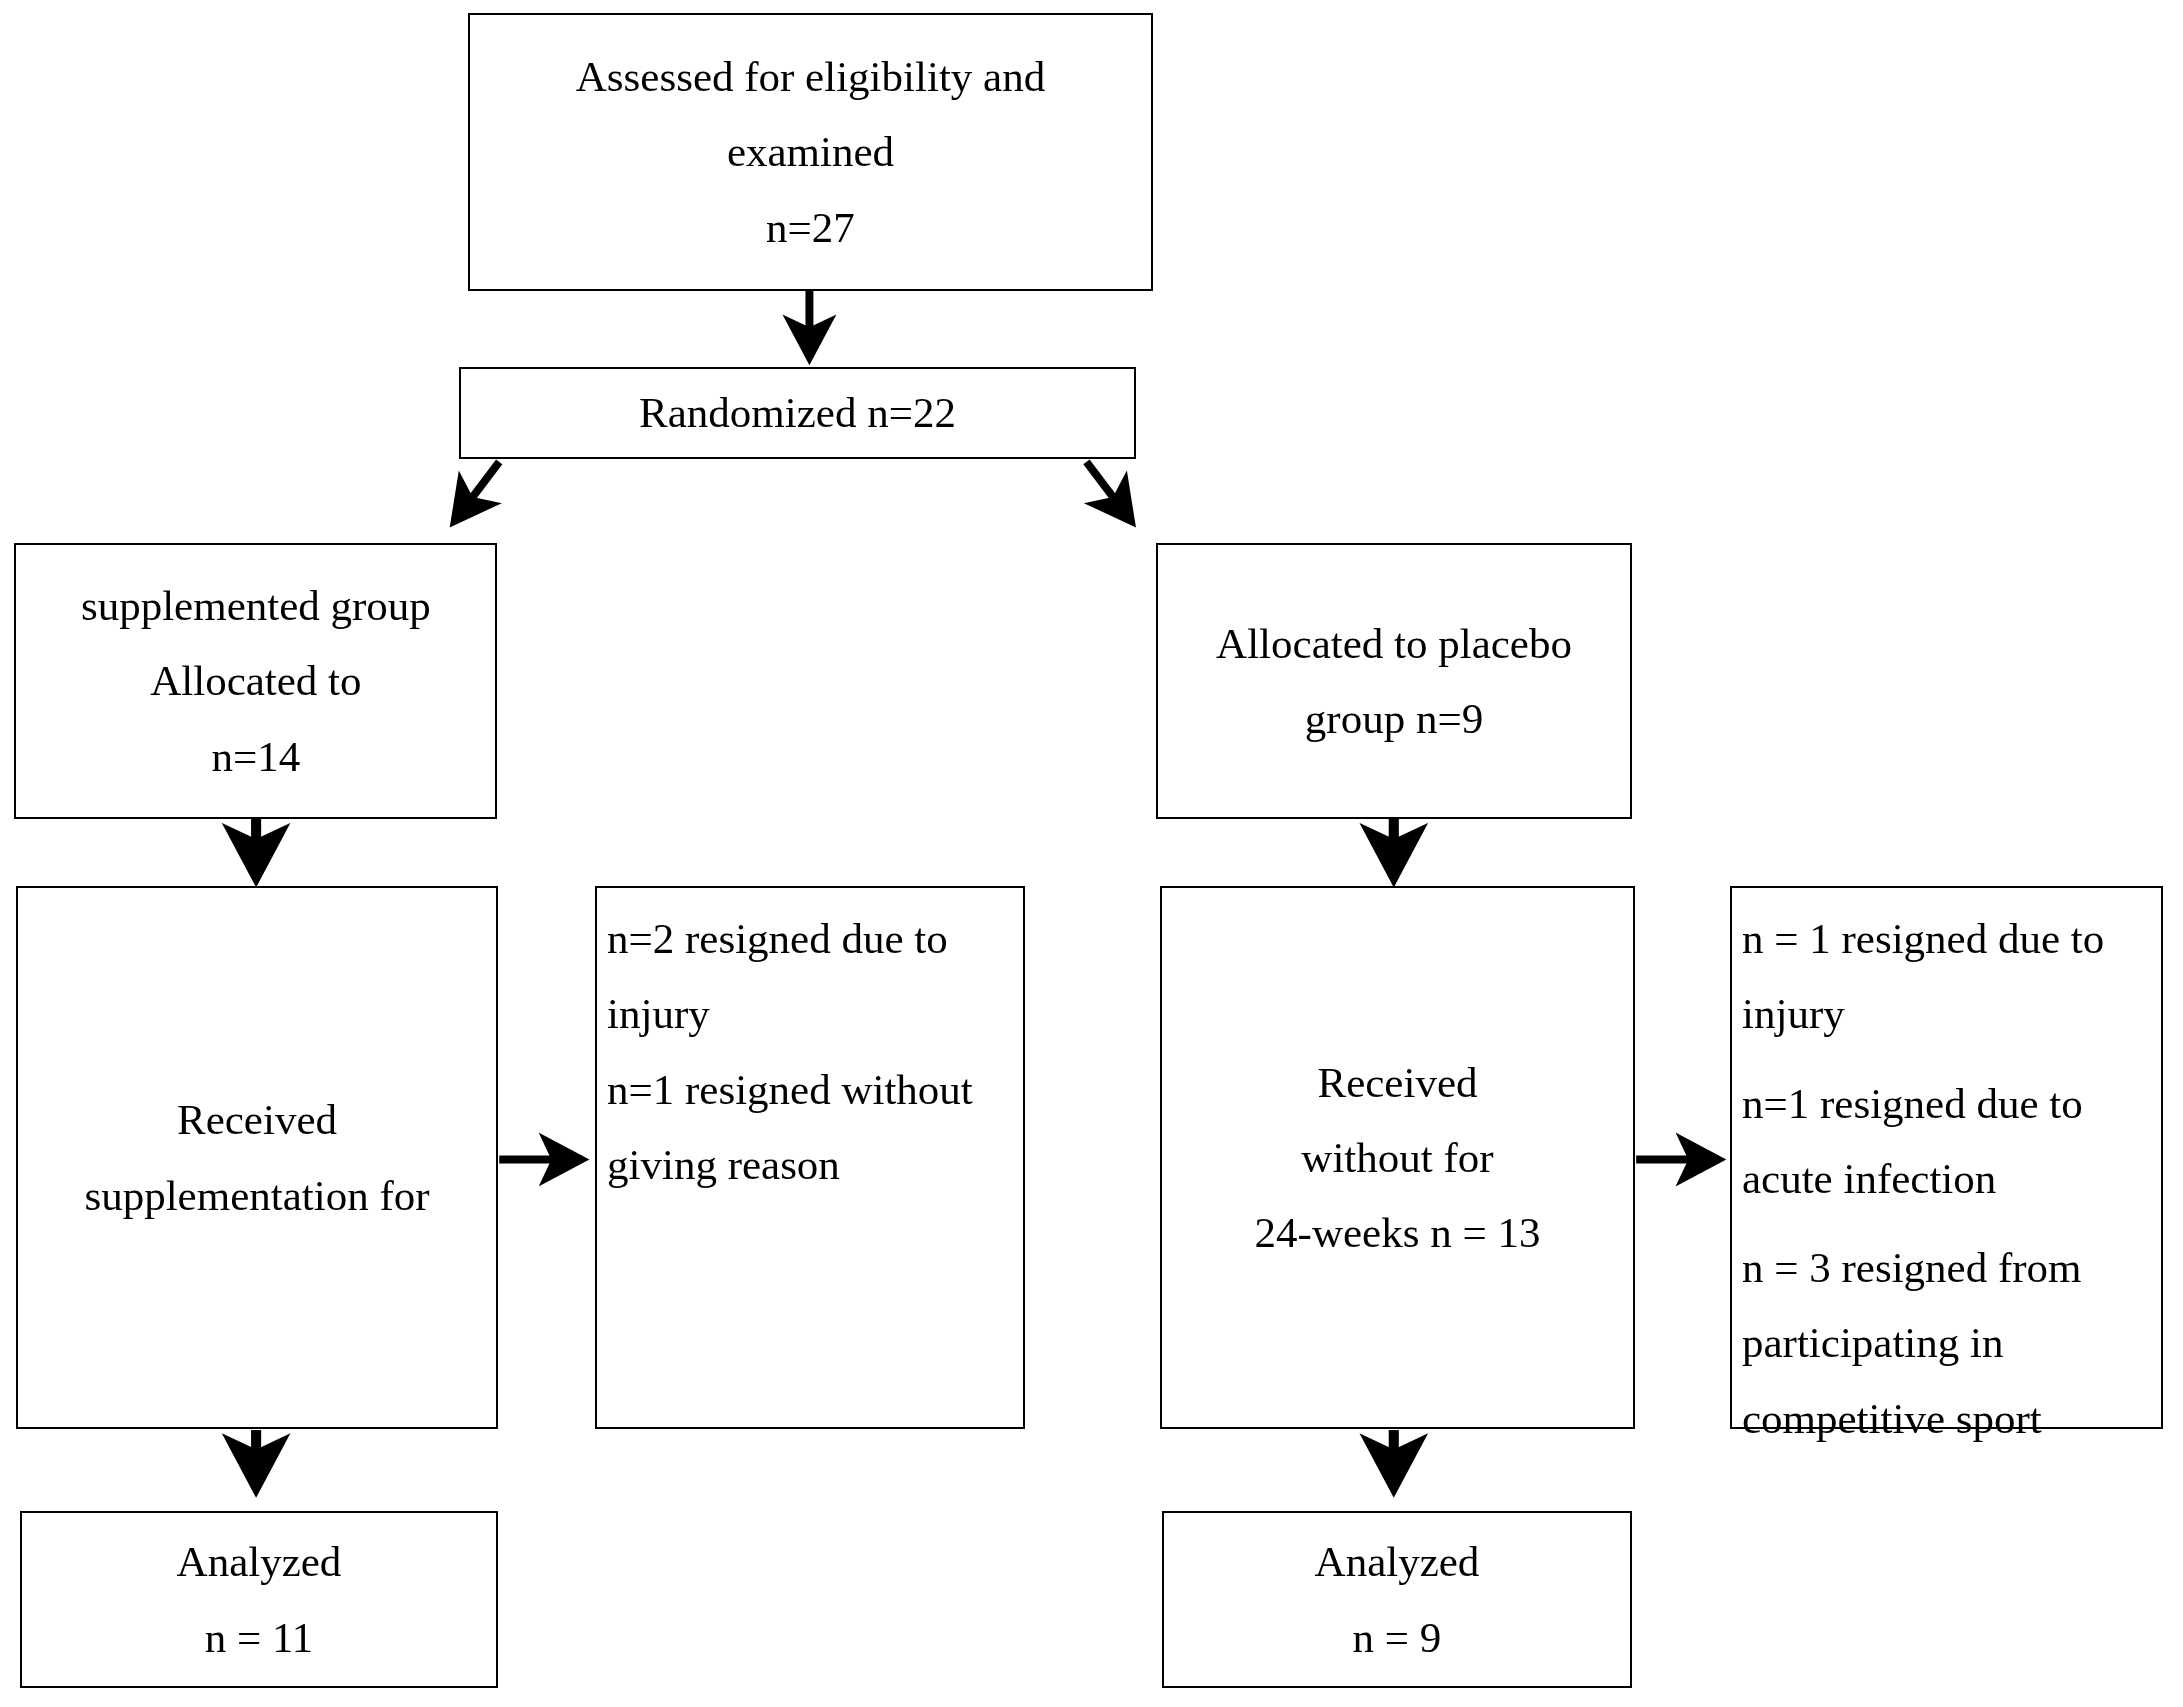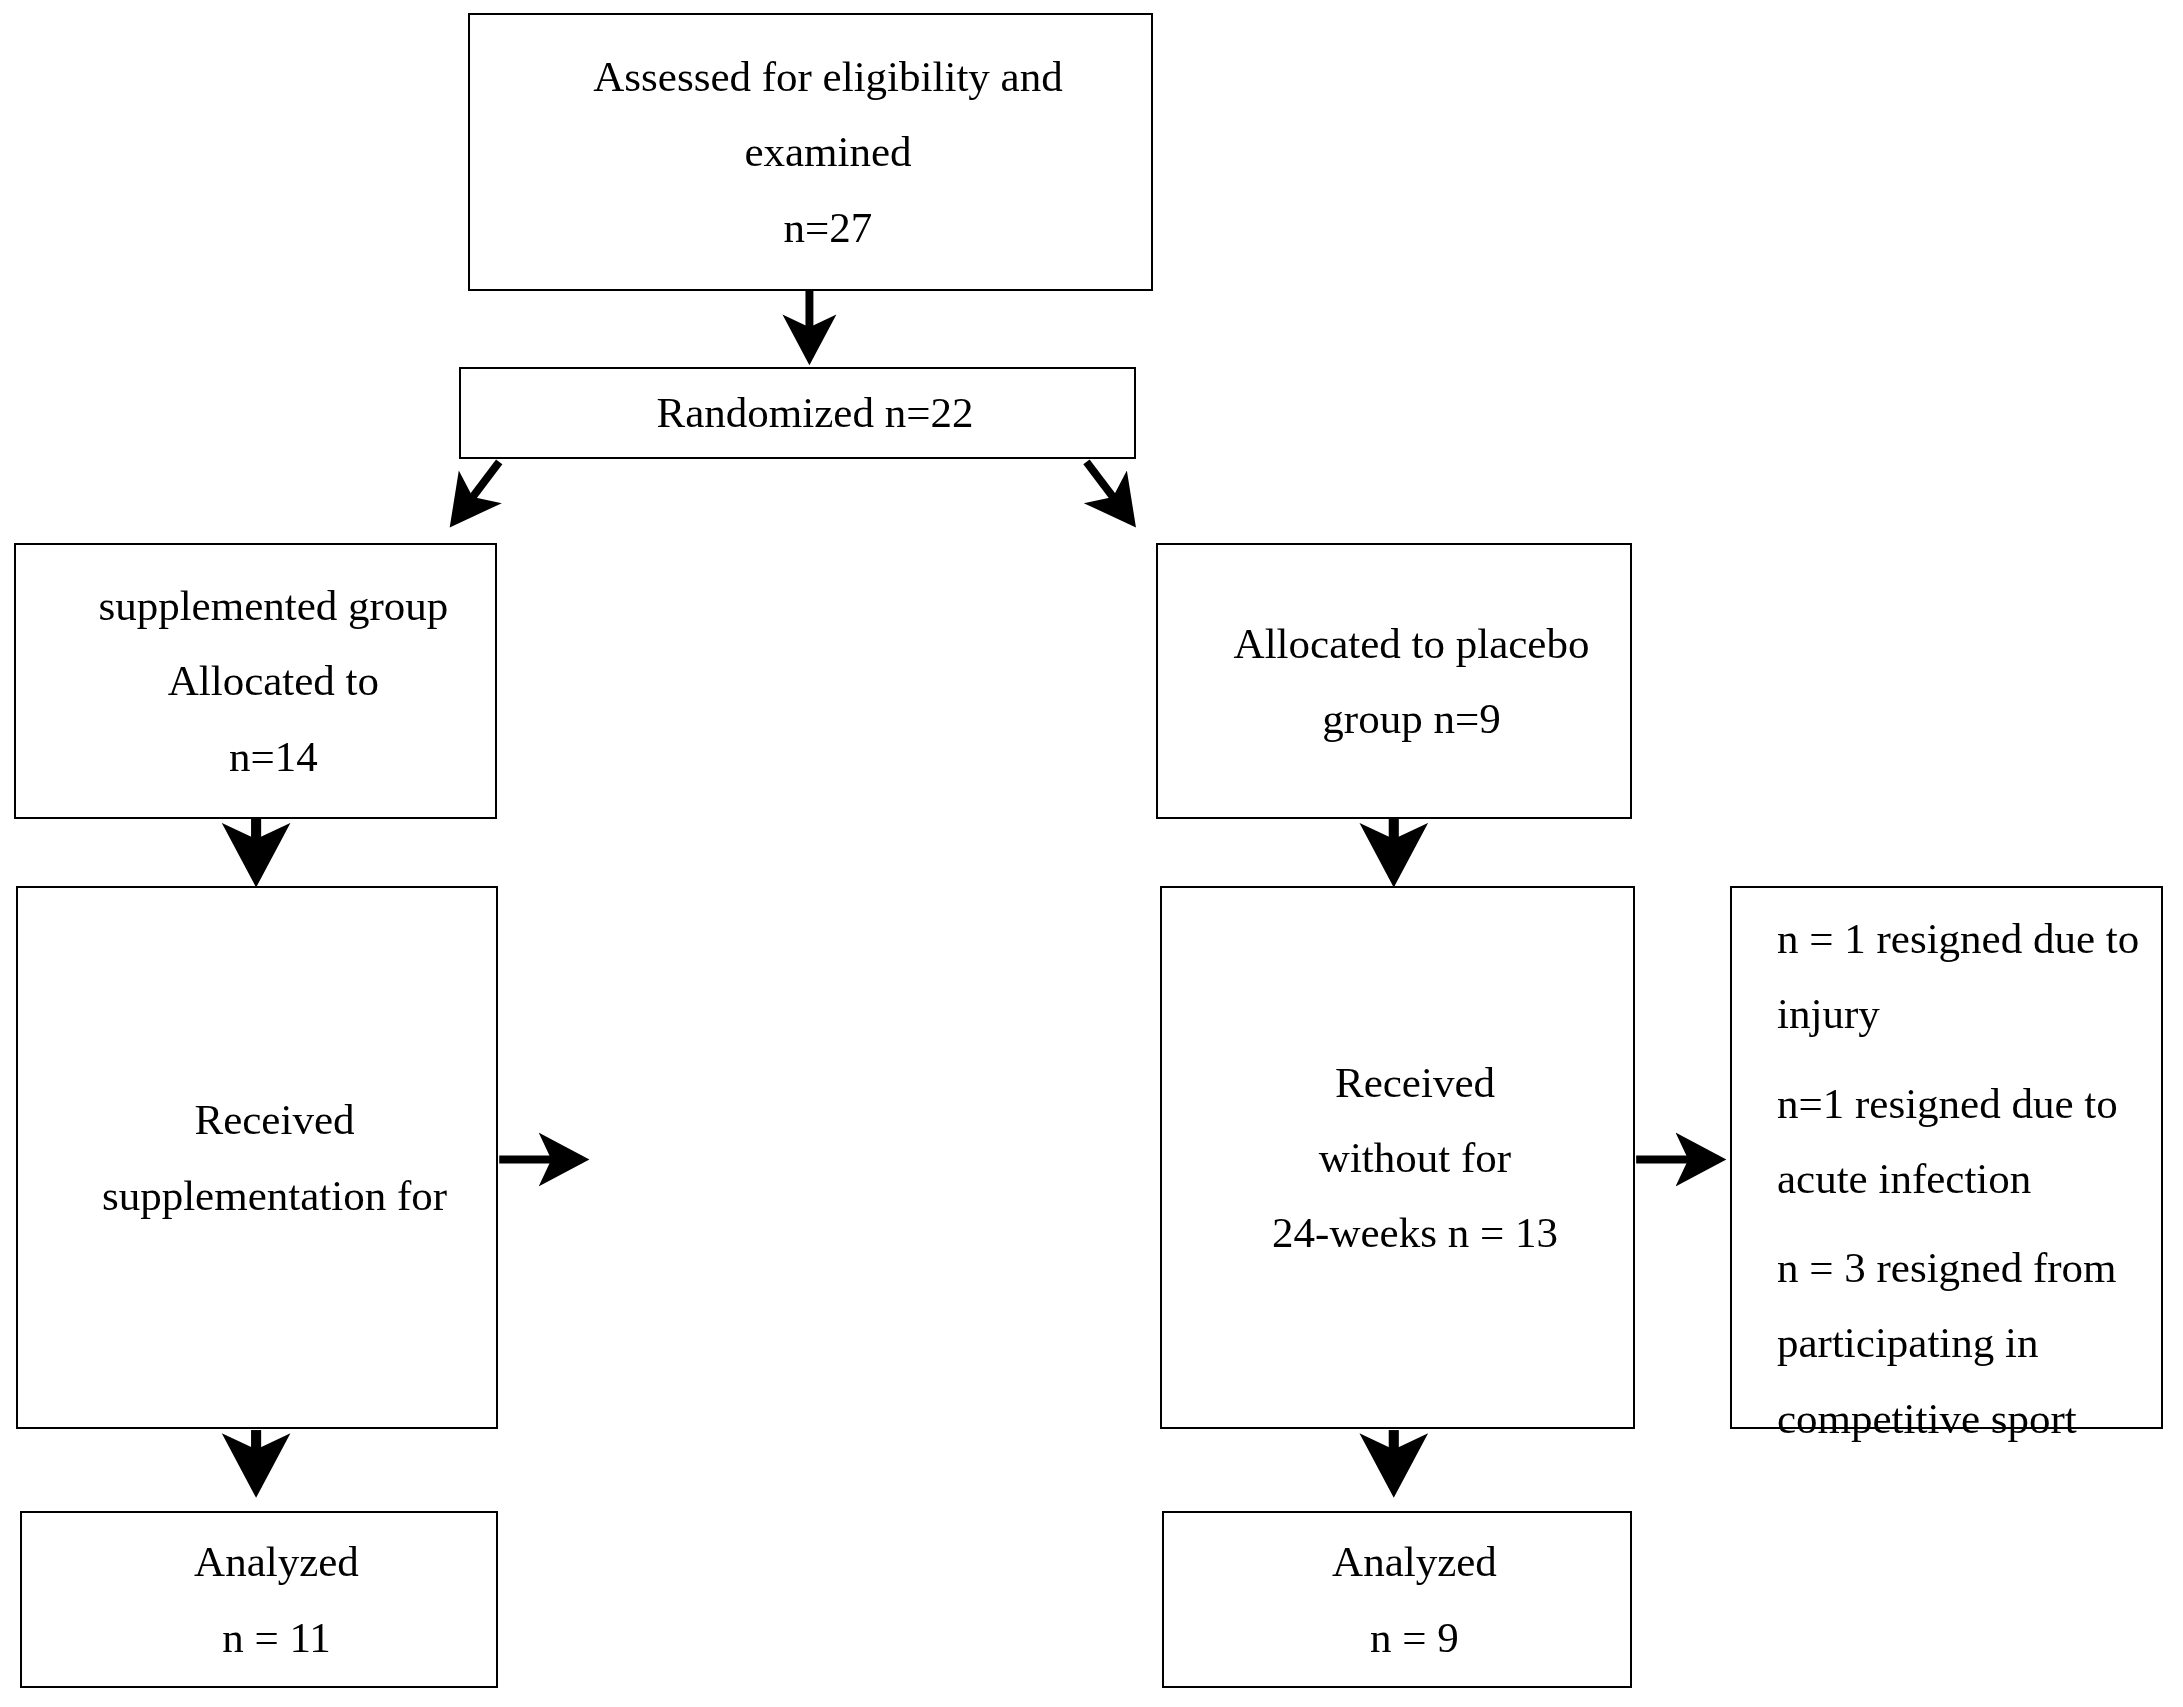--- a/index.html
+++ b/index.html
@@ -32,21 +32,20 @@
   .box.left-align {
     align-items: flex-start;
     text-align: left;
     justify-content: flex-start;
     padding: 13px 10px 0 10px;
   }
   .box .line {
     display: block;
     width: 100%;
     white-space: nowrap;
-    margin-left: 35px;
   }
   .box.left-align .line {
     white-space: normal;
   }
   svg.arrow-layer {
     position: absolute;
     left: 0;
     top: 0;
     width: 2183px;
     height: 1708px;
@@ -132,20 +131,24 @@
   <div class="box" id="box-alloc-placebo">
     <span class="line">Allocated to placebo</span>
     <span class="line">group n=9</span>
   </div>
 
   <div class="box" id="box-received-supp">
     <span class="line">Received</span>
     <span class="line">supplementation for</span>
   </div>
 
+  <div class="box left-align" id="box-dropout-supp">
+    <span class="line">n=2 resigned due to injury</span>
+    <span class="line">n=1 resigned without giving reason</span>
+  </div>
 
   <div class="box" id="box-received-plac">
     <span class="line">Received</span>
     <span class="line">without for</span>
     <span class="line">24-weeks n = 13</span>
   </div>
 
   <div class="box left-align" id="box-dropout-plac">
     <span class="line">n = 1 resigned due to injury</span>
     <span class="line">n=1 resigned due to acute infection</span>

